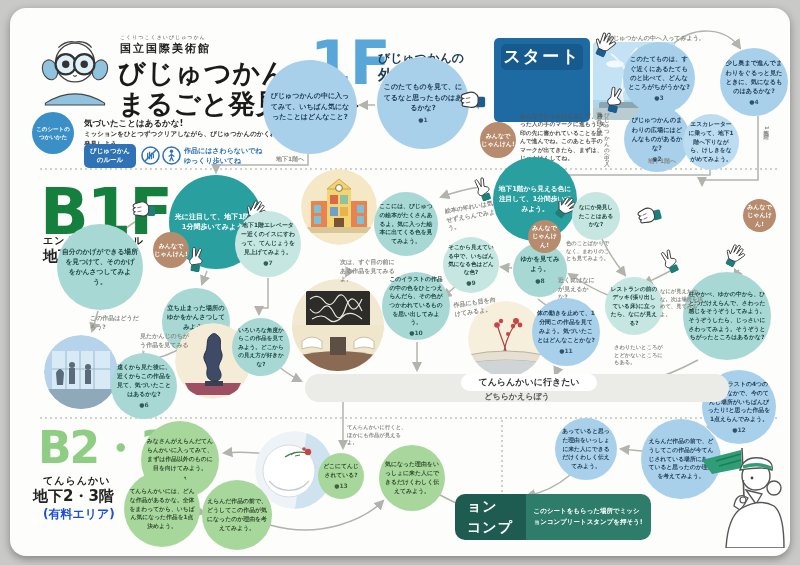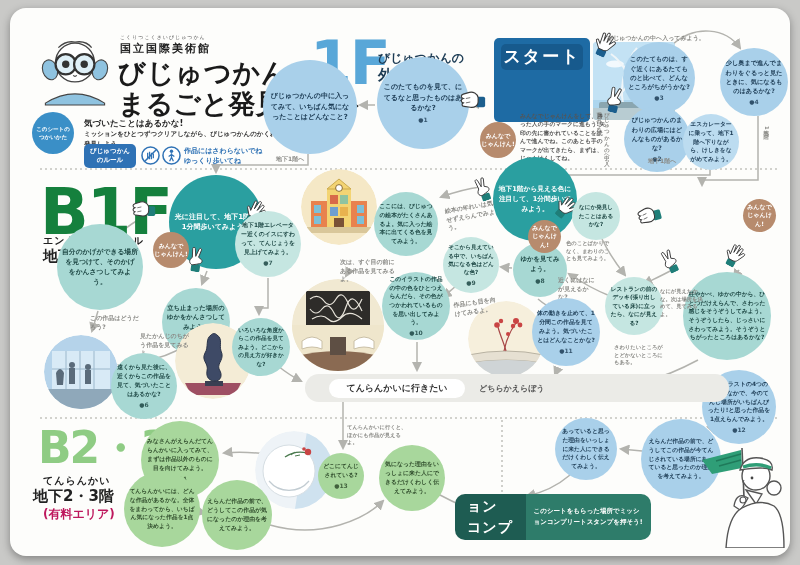--- a/index.html
+++ b/index.html
@@ -401,31 +401,31 @@
 <div class="note" style="left:80px;top:306px;width:52px;">この作品はどうだろう?</div>
 <div class="note" style="left:130px;top:324px;width:50px;">見たかんじのちがう作品を見てみるよ。</div>
 <div class="note" style="left:330px;top:250px;width:58px;">次は、すぐ目の前にある作品を見てみるよ。</div>
 <div class="note" style="left:444px;top:290px;width:46px;transform:rotate(-8deg);">作品にも目を向けてみるよ。</div>
 <div class="note" style="left:548px;top:268px;width:40px;">近くにはなにが見えるかな?</div>
 <div class="note" style="left:556px;top:232px;width:44px;font-size:5.3px;">色のことばかりでなく、まわりのことも見てみよう。</div>
 <div class="note" style="left:650,top:280px;left:650px;top:280px;width:44px;font-size:5.3px;">なにが見えたかな。次は場所を決めて、見てみるよ。</div>
 <div class="note" style="left:604px;top:336px;width:52px;font-size:5.3px;">さわりたいところがとどかないところにもある。</div>
 <div class="note vnote" style="left:703px;top:142px;height:40px;font-size:5.3px;">地下1階へ</div>
 
-<div class="pillbar" style="left:295px;top:366px;width:424px;height:28px;">
+<div class="pillbar" style="left:295px;top:366px;width:424px;height:28px;flex-direction:column;">
   <div class="pill" style="width:136px;height:19px;margin-left:24px;">
     <span>てんらんかいに行きたい</span>
   </div>
   <div class="abs" style="position:static;margin:0 14px;font-size:8px;font-weight:bold;color:#555;">どちらかえらぼう</div>
 </div>
 
 <div class="seclabel" style="left:28px;top:418px;font-size:44px;color:#8fcc84;">B2・3F</div>
 <div class="abs" style="left:33px;top:466px;font-size:10px;font-weight:bold;color:#222;letter-spacing:1px;">てんらんかい</div>
 <div class="abs" style="left:23px;top:479px;font-size:15px;font-weight:bold;color:#222;">地下2・3階</div>
-<div class="abs" style="left:33px;top:498px;font-size:12px;font-weight:bold;color:#be185d;">(有料エリア)</div>
+<div class="abs" style="left:33px;top:498px;font-size:12px;font-weight:bold;color:#1d4ed8;">(有料エリア)</div>
 
 <div class="bub c-green" style="left:131px;top:413px;width:78px;height:78px;font-size:5.9px;">
   <span class="t">みなさんがえらんだてんらんかいに入ってみて、まずは作品以外のものに目を向けてみよう。</span>
   <span class="mk">●14</span>
 </div>
 <div class="bub c-green" style="left:114px;top:463px;width:76px;height:76px;font-size:5.8px;">
   <span class="t">てんらんかいには、どんな作品があるかな。全体をまわってから、いちばん気になった作品を1点決めよう。</span>
 </div>
 <div class="bub c-green" style="left:192px;top:472px;width:70px;height:70px;font-size:5.9px;z-index:2;">
   <span class="t">えらんだ作品の前で、どうしてこの作品が気になったのか理由を考えてみよう。</span>

